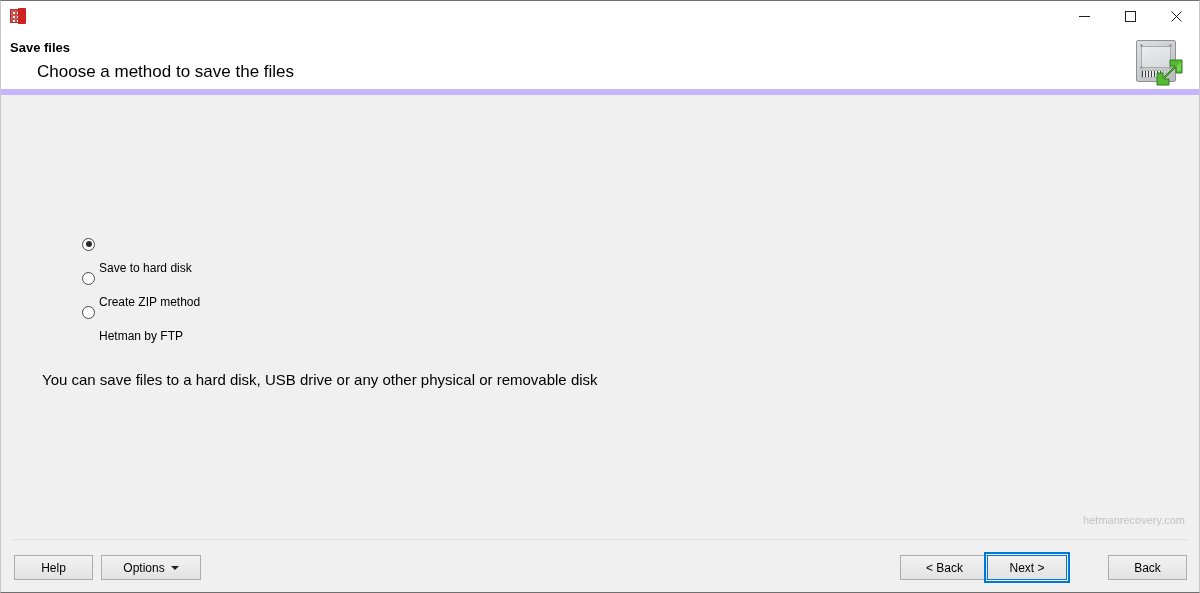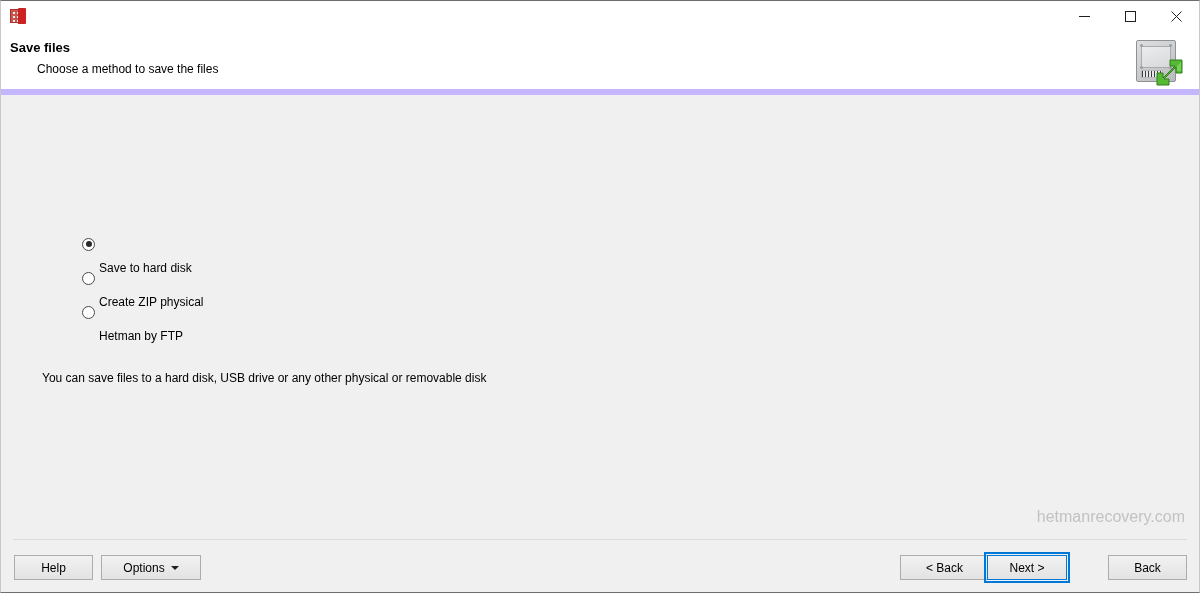--- a/index.html
+++ b/index.html
@@ -108,21 +108,21 @@
     left: 9px;
     top: 9px;
     font-size: 13px;
     font-weight: bold;
     color: #000000;
   }
   .header-sub {
     position: absolute;
     left: 36px;
     top: 31px;
-    font-size: 12px;
+    font-size: 17px;
     color: #000000;
   }
   .header-graphic {
     position: absolute;
     right: 14px;
     top: 6px;
     width: 54px;
     height: 50px;
   }
   .hdd {
@@ -206,29 +206,29 @@
   .radio-label {
     font-size: 12px;
     color: #000000;
     white-space: nowrap;
     margin-top: 48px;
   }
   .description {
     position: absolute;
     left: 41px;
     top: 276px;
-    font-size: 12px;
+    font-size: 15px;
     color: #000000;
     white-space: nowrap;
   }
   .watermark {
     position: absolute;
     right: 14px;
     bottom: 13px;
-    font-size: 16px;
+    font-size: 11px;
     color: #c2c2c2;
     white-space: nowrap;
   }
 
   
   .footer {
     flex: 0 0 53px;
     background: #f0f0f0;
     position: relative;
     box-sizing: border-box;
@@ -332,21 +332,21 @@
 
   <div class="content">
 
     <div class="options-group">
       <div class="radio-row">
         <span class="radio checked"></span>
         <span class="radio-label">Save to hard disk</span>
       </div>
       <div class="radio-row">
         <span class="radio"></span>
-        <span class="radio-label">Create ZIP physical</span>
+        <span class="radio-label">Create ZIP method</span>
       </div>
       <div class="radio-row">
         <span class="radio"></span>
         <span class="radio-label">Hetman by FTP</span>
       </div>
     </div>
 
     <div class="description">You can save files to a hard disk, USB drive or any other physical or removable disk</div>
 
     <div class="watermark">hetmanrecovery.com</div>

